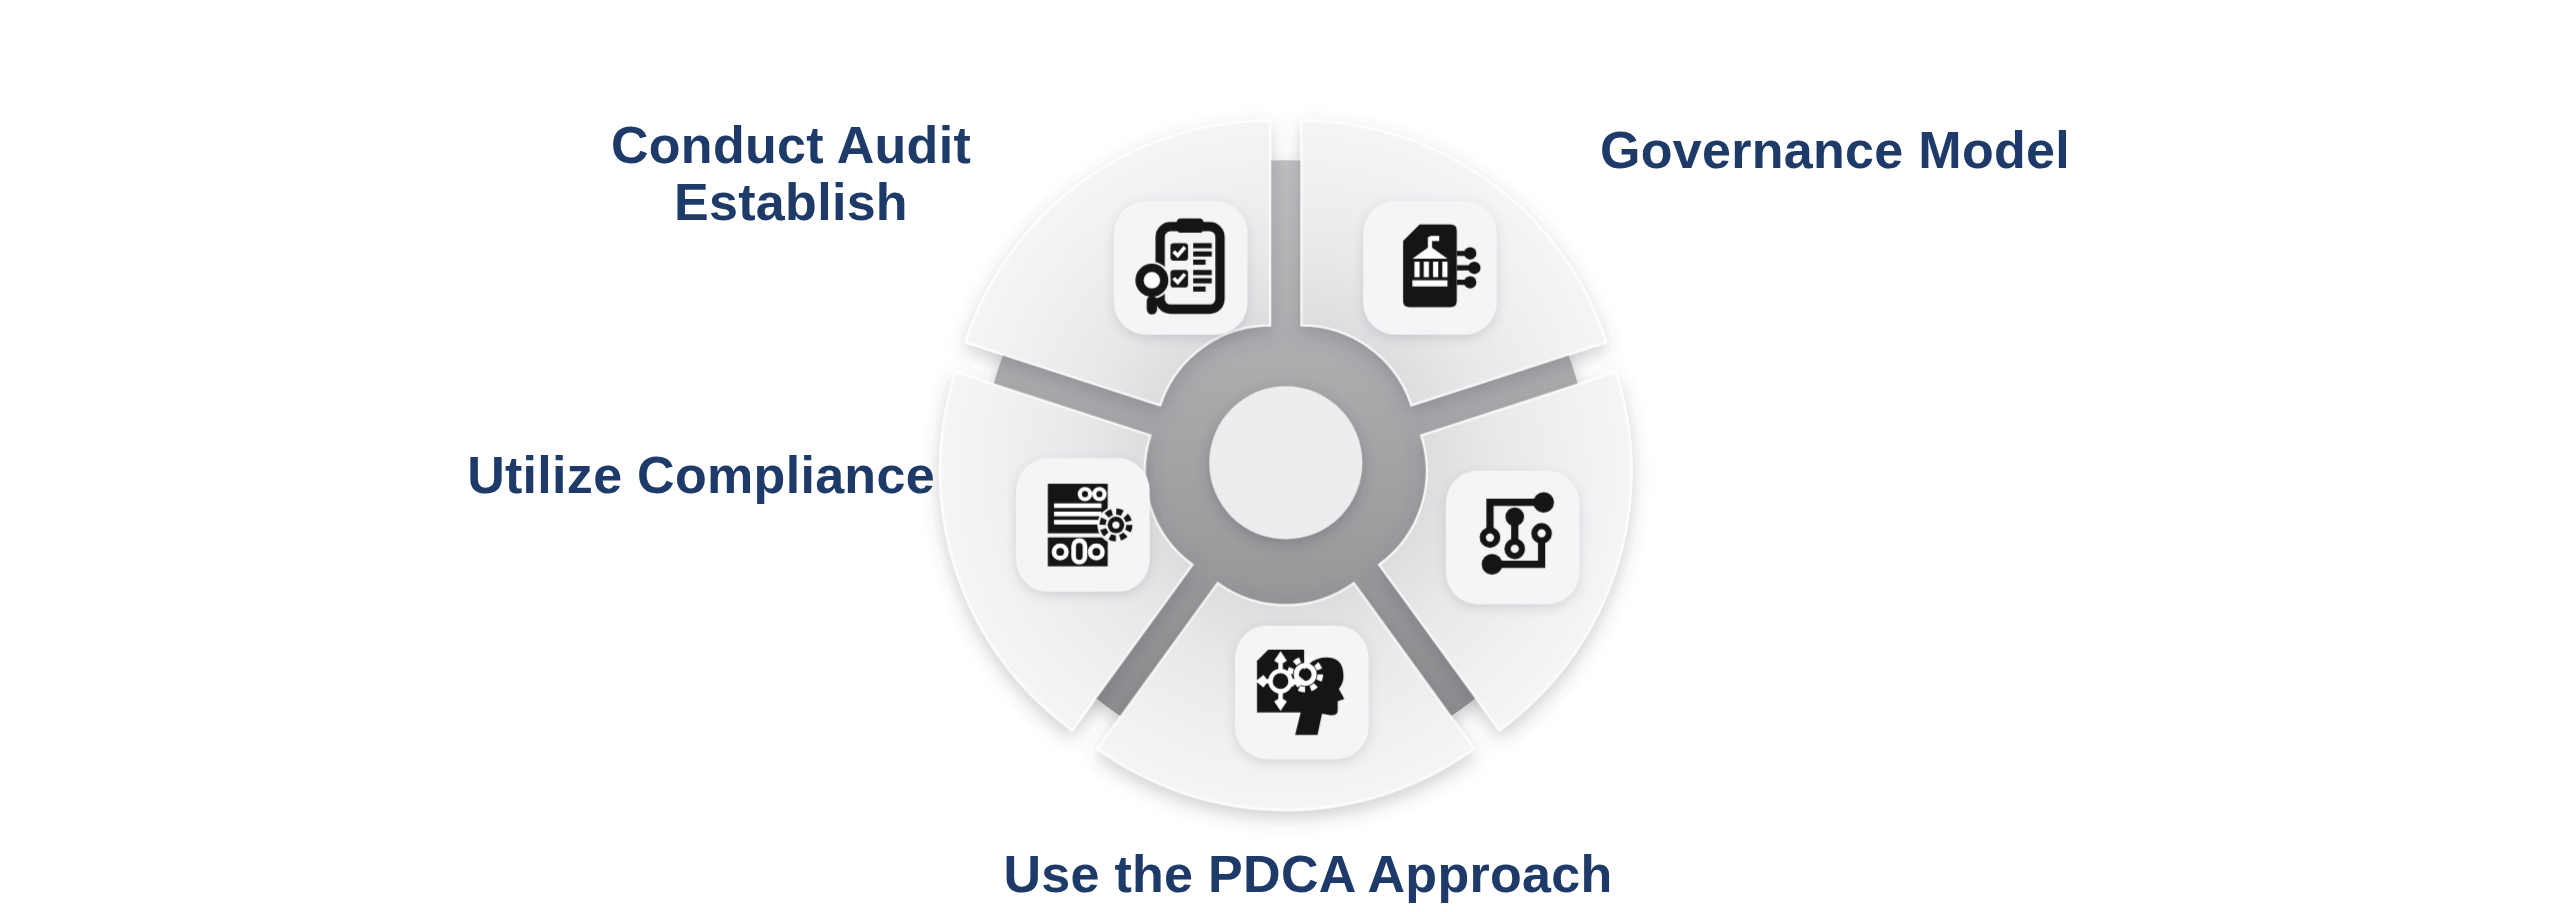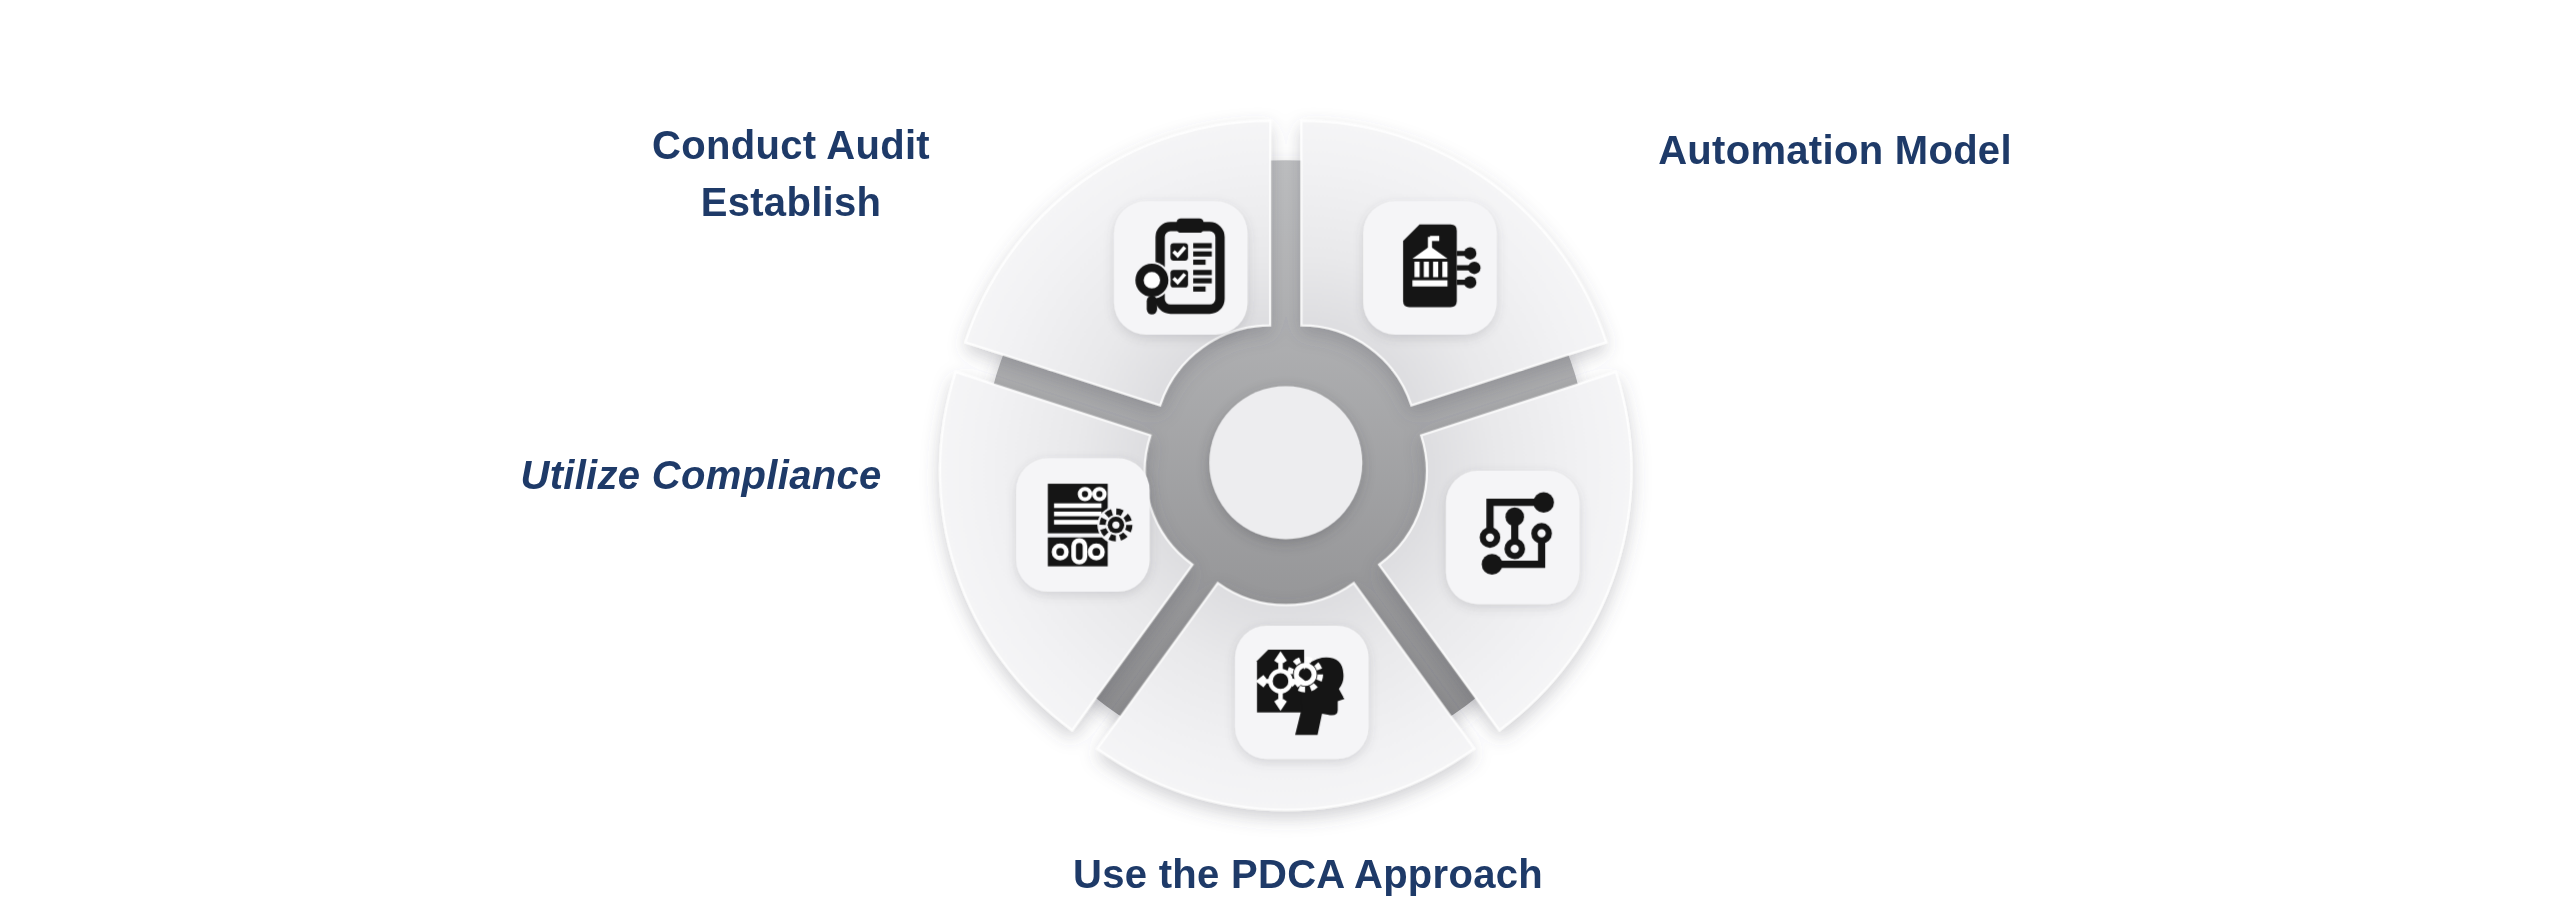--- a/index.html
+++ b/index.html
@@ -10,21 +10,21 @@
     overflow:hidden;
     font-family:"Liberation Sans", sans-serif;
   }
   .wheel-svg{position:absolute;left:0;top:0;}
   .step-label{
     position:absolute;
     transform:translateX(-50%);
     text-align:center;
     white-space:nowrap;
     font-weight:700;
-    font-size:40px;
+    font-size:52px;
     line-height:57px;
     letter-spacing:0.3px;
     color:#1e3a68;
   }
 </style>
 </head>
 <body>
 
 <div class="canvas">
 
@@ -156,26 +156,26 @@
       </g>
     </svg>
   </svg>
 
   <div class="step-label" style="left:791px;top:117px;">
     <div>Conduct Audit</div>
     <div>Establish</div>
   </div>
 
   <div class="step-label" style="left:1835px;top:122px;">
-    <div>Automation Model</div>
+    <div>Governance Model</div>
   </div>
 
 
   <div class="step-label" style="left:1308px;top:828px;margin-top:18px;">
     <div>Use the PDCA Approach</div>
   </div>
 
-  <div class="step-label" style="left:701px;top:447px;font-style:italic;">
+  <div class="step-label" style="left:701px;top:447px;">
     <div>Utilize Compliance</div>
   </div>
 
 </div>
 
 
 </body></html>

